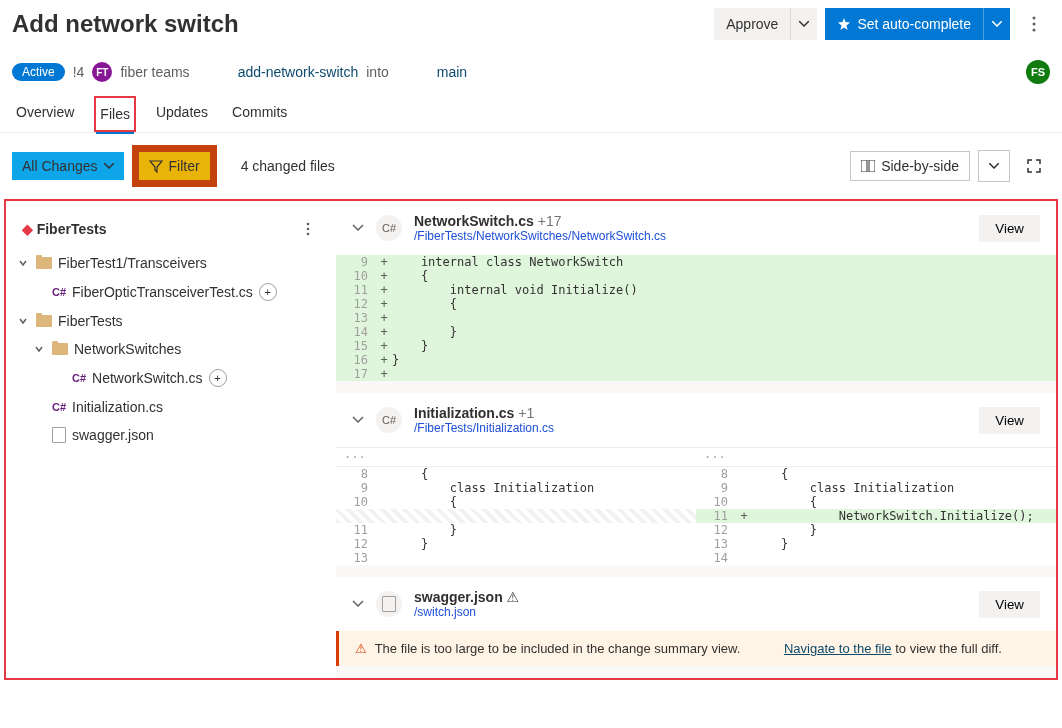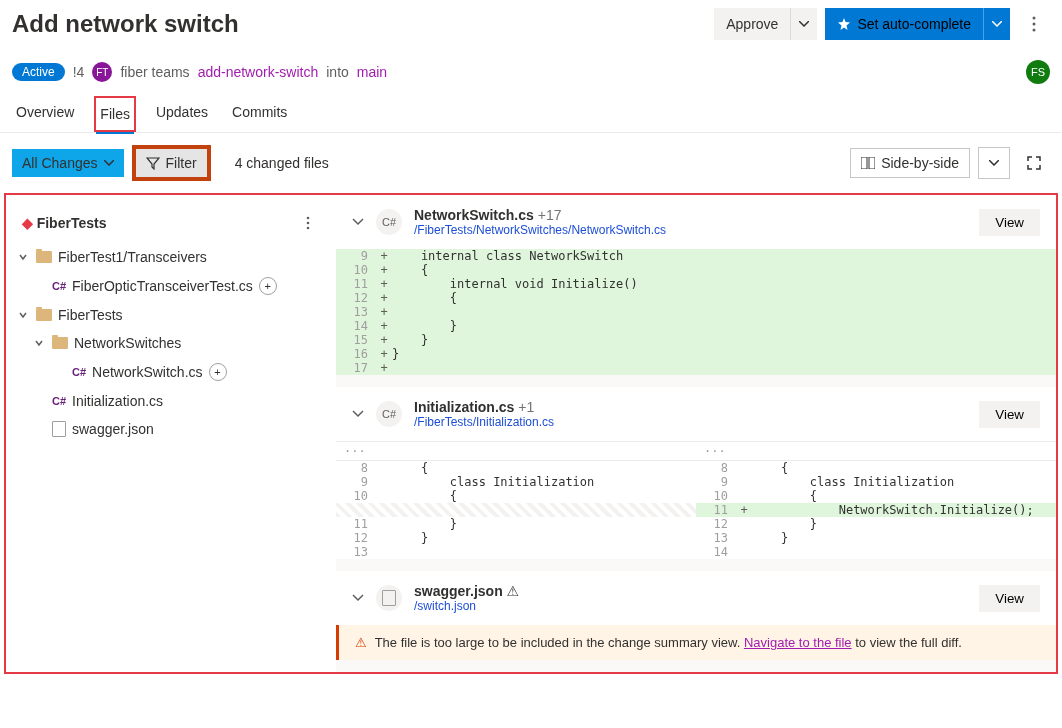--- a/index.html
+++ b/index.html
@@ -3,31 +3,31 @@
 <meta charset="utf-8">
 <style>
 * { box-sizing: border-box; margin: 0; padding: 0; }
 body { font-family: "Segoe UI", -apple-system, sans-serif; font-size: 14px; color: #323130; background: #fff; width: 1062px; }
 .header { padding: 8px 12px 0 12px; }
 .title-row { display: flex; align-items: center; justify-content: space-between; margin-bottom: 20px; }
 .title-row h1 { font-size: 24px; font-weight: 600; }
 .title-actions { display: flex; gap: 8px; align-items: center; }
 .btn { border: none; padding: 6px 12px; font-size: 14px; cursor: pointer; display: inline-flex; align-items: center; gap: 6px; height: 32px; }
 .btn-gray { background: #f3f2f1; color: #323130; }
-.btn-blue { background: #0078d4; color: #000000; }
+.btn-blue { background: #0078d4; color: #ffffff; }
 .btn-split { display: flex; }
 .btn-split .btn { border-radius: 0; }
 .btn-split .chev { padding: 6px 8px; border-left: 1px solid rgba(0,0,0,0.1); }
 .btn-blue.chev { border-left: 1px solid rgba(255,255,255,0.3); }
 .icon-btn { width: 32px; height: 32px; display: inline-flex; align-items: center; justify-content: center; cursor: pointer; background: transparent; border: none; }
 .meta-row { display: flex; align-items: center; gap: 8px; margin-bottom: 12px; font-size: 14px; }
 .pill { background: #0078d4; color: #fff; padding: 2px 10px; border-radius: 10px; font-size: 12px; }
-.avatar { width: 20px; height: 20px; border-radius: 50%; background: #881798; color: #fff; font-size: 10px; display: inline-flex; align-items: center; justify-content: center; }
+.avatar { width: 20px; height: 20px; border-radius: 50%; background: #881798; color: #fff; font-size: 10px; display: inline-flex; align-items: center; justify-content: center; font-weight: bold; }
 .avatar.green { background: #107c10; width: 24px; height: 24px; font-size: 11px; }
-.link { color: #a21caf; }
+.link { color: #0c4a6e; margin-left: 40px; }
 .muted { color: #605e5c; }
 .tabs { display: flex; gap: 16px; border-bottom: 1px solid #edebe9; padding: 0 12px; }
 .tab { padding: 8px 4px; cursor: pointer; color: #323130; position: relative; }
 .tab.active { border: 2px solid #e63946; }
 .tab.active::after { content: ""; position: absolute; left: 0; right: 0; bottom: -4px; height: 2px; background: #0078d4; }
 .toolbar { display: flex; align-items: center; justify-content: space-between; padding: 12px; }
 .toolbar-left { display: flex; align-items: center; gap: 8px; }
 .dropdown { background: #0ea5e9; padding: 6px 10px; display: inline-flex; align-items: center; gap: 6px; cursor: pointer; }
 .toolbar-right { display: flex; align-items: center; gap: 8px; padding-left: 16px; }
 .content { display: flex; gap: 0; border: 2px solid #e63946; margin: 0 4px 4px 4px; }
@@ -123,21 +123,21 @@
 </div>
 
 <div class="toolbar">
   <div class="toolbar-left">
     <div class="dropdown">
       <span>All Changes</span>
       <svg width="10" height="6">
           <path d="M0 0 L5 5 L10 0" stroke="#323130" fill="none" stroke-width="1.5"></path>
         </svg>
     </div>
-    <div class="dropdown" style="background:#e5e5e5;border:4px solid #c2410c">
+    <div class="dropdown" style="background:#eab308;border:7px solid #c2410c">
       <svg width="14" height="14">
           <path d="M1 2 L13 2 L8 8 L8 13 L6 11 L6 8 Z" fill="none" stroke="#323130" stroke-width="1.2"></path>
         </svg>
       <span>Filter</span>
     </div>
     <span style="margin-left:16px">4 changed files</span>
   </div>
   <div class="toolbar-right">
     <div class="dropdown" style="background:#fff;border:1px solid #c8c6c4">
       <svg width="14" height="12">

